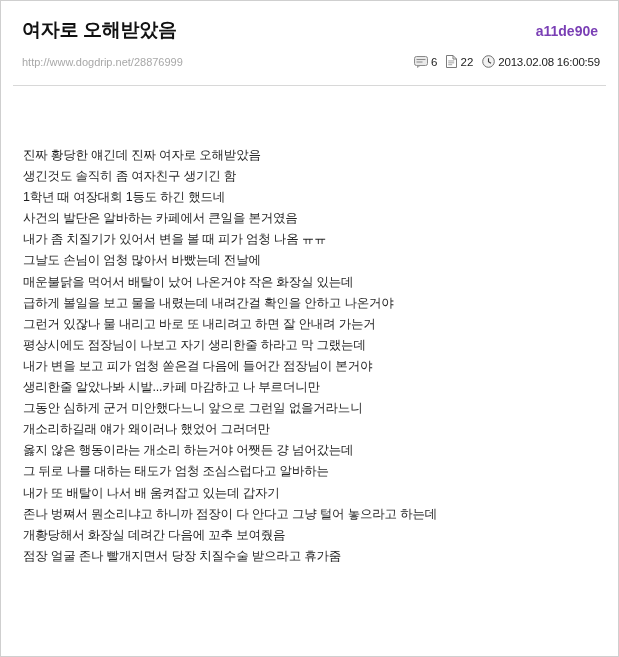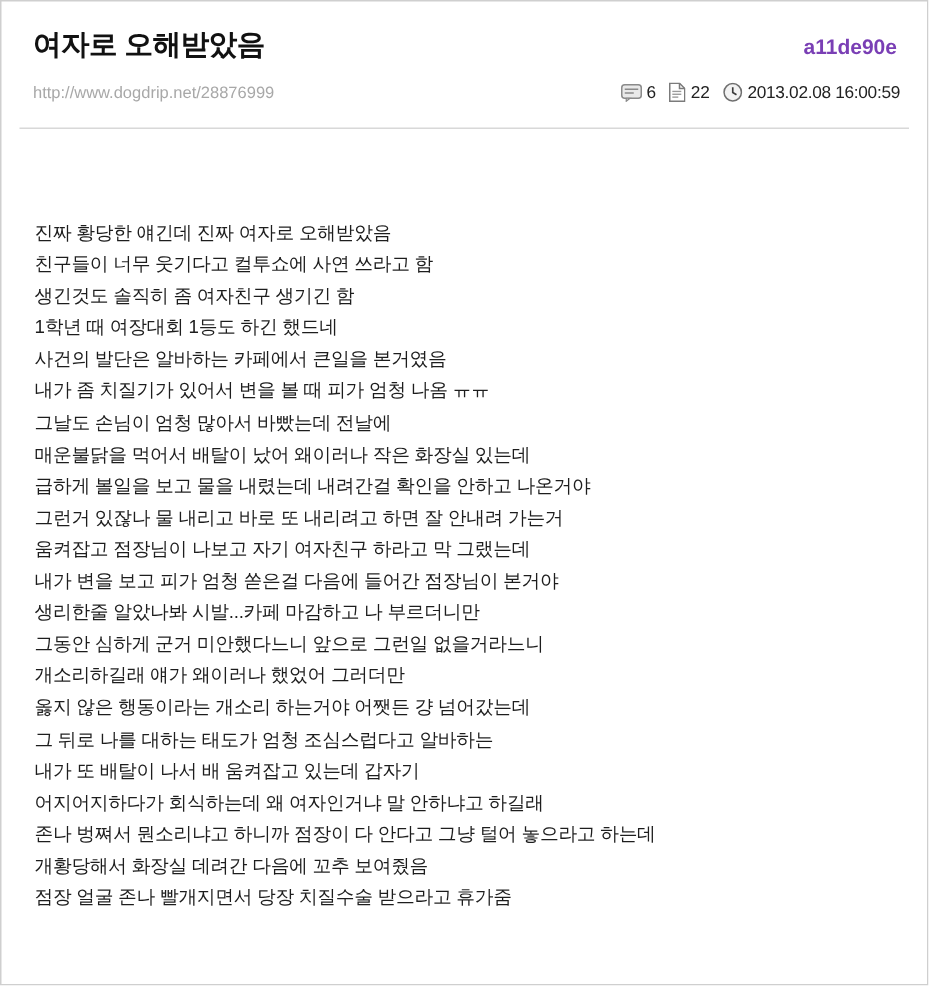--- a/index.html
+++ b/index.html
@@ -159,36 +159,34 @@
         </div>
 
       </div>
     </div>
 
     <div class="divider"></div>
   </div>
 
   <div class="body">
     <div class="line">진짜 황당한 얘긴데 진짜 여자로 오해받았음</div>
-    <div class="line">친구들이 너무 웃기다고 컬투쇼에 사연 쓰라고 함</div>
     <div class="line">생긴것도 솔직히 좀 여자친구 생기긴 함</div>
     <div class="line">1학년 때 여장대회 1등도 하긴 했드네</div>
     <div class="line">사건의 발단은 알바하는 카페에서 큰일을 본거였음</div>
     <div class="line">내가 좀 치질기가 있어서 변을 볼 때 피가 엄청 나옴 ㅠㅠ</div>
     <div class="line">그날도 손님이 엄청 많아서 바빴는데 전날에</div>
-    <div class="line">매운불닭을 먹어서 배탈이 났어 왜이러나 작은 화장실 있는데</div>
+    <div class="line">매운불닭을 먹어서 배탈이 났어 나온거야 작은 화장실 있는데</div>
     <div class="line">급하게 볼일을 보고 물을 내렸는데 내려간걸 확인을 안하고 나온거야</div>
     <div class="line">그런거 있잖나 물 내리고 바로 또 내리려고 하면 잘 안내려 가는거</div>
-    <div class="line">움켜잡고 점장님이 나보고 자기 여자친구 하라고 막 그랬는데</div>
+    <div class="line">평상시에도 점장님이 나보고 자기 생리한줄 하라고 막 그랬는데</div>
     <div class="line">내가 변을 보고 피가 엄청 쏟은걸 다음에 들어간 점장님이 본거야</div>
     <div class="line">생리한줄 알았나봐 시발...카페 마감하고 나 부르더니만</div>
     <div class="line">그동안 심하게 군거 미안했다느니 앞으로 그런일 없을거라느니</div>
     <div class="line">개소리하길래 얘가 왜이러나 했었어 그러더만</div>
     <div class="line">옳지 않은 행동이라는 개소리 하는거야 어쨋든 걍 넘어갔는데</div>
     <div class="line">그 뒤로 나를 대하는 태도가 엄청 조심스럽다고 알바하는</div>
     <div class="line">내가 또 배탈이 나서 배 움켜잡고 있는데 갑자기</div>
-    <div class="line">어지어지하다가 회식하는데 왜 여자인거냐 말 안하냐고 하길래</div>
     <div class="line">존나 벙쪄서 뭔소리냐고 하니까 점장이 다 안다고 그냥 털어 놓으라고 하는데</div>
     <div class="line">개황당해서 화장실 데려간 다음에 꼬추 보여줬음</div>
     <div class="line">점장 얼굴 존나 빨개지면서 당장 치질수술 받으라고 휴가줌</div>
   </div>
 
 </div>
 
 </body></html>

